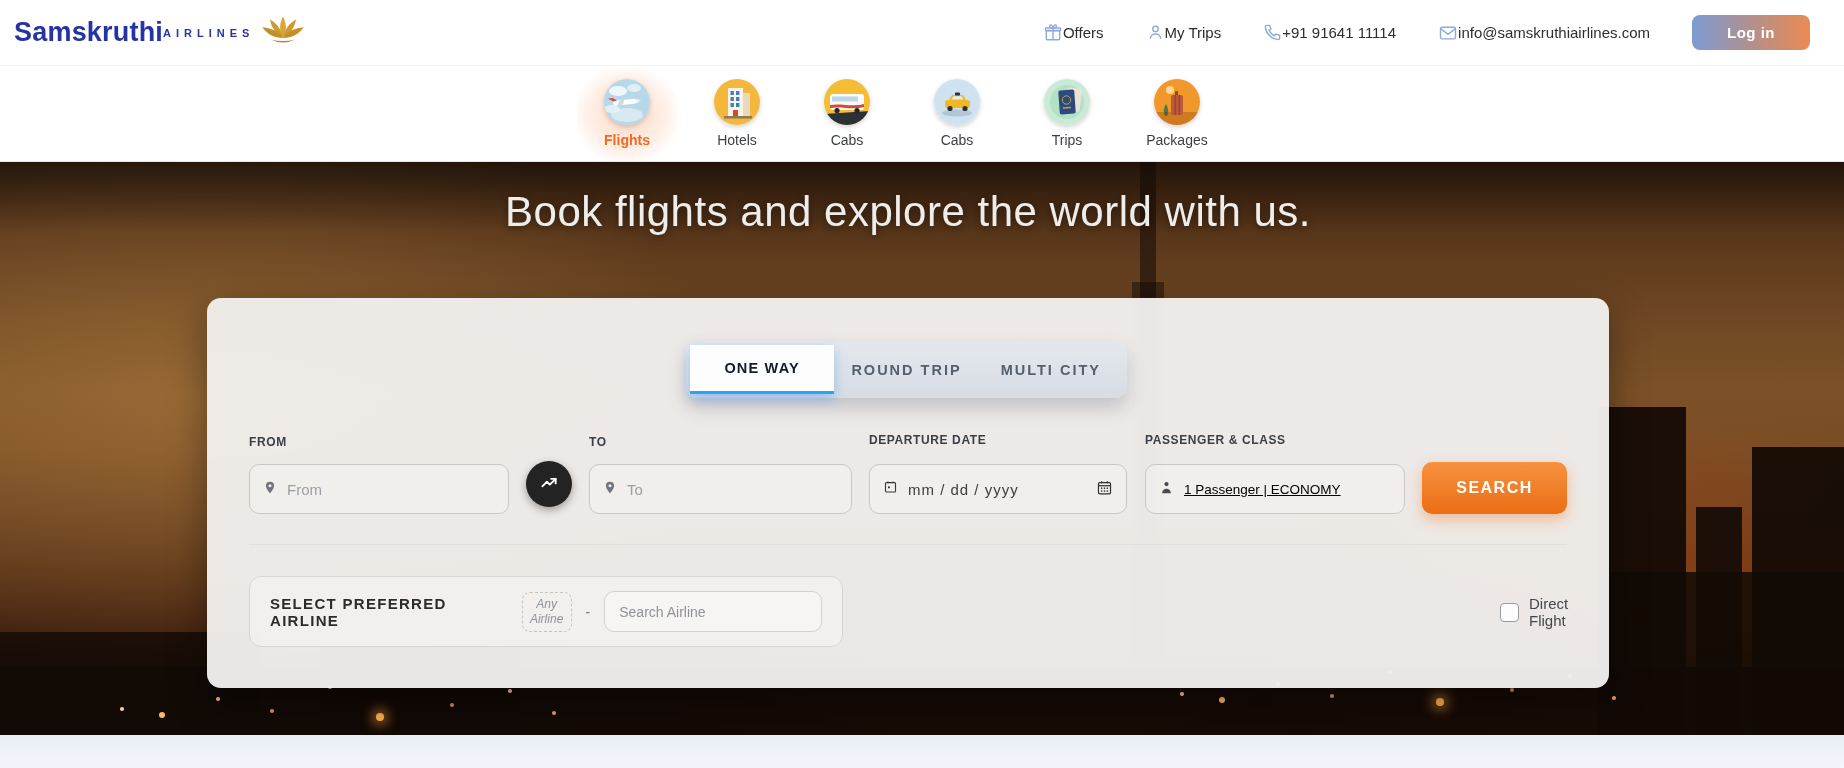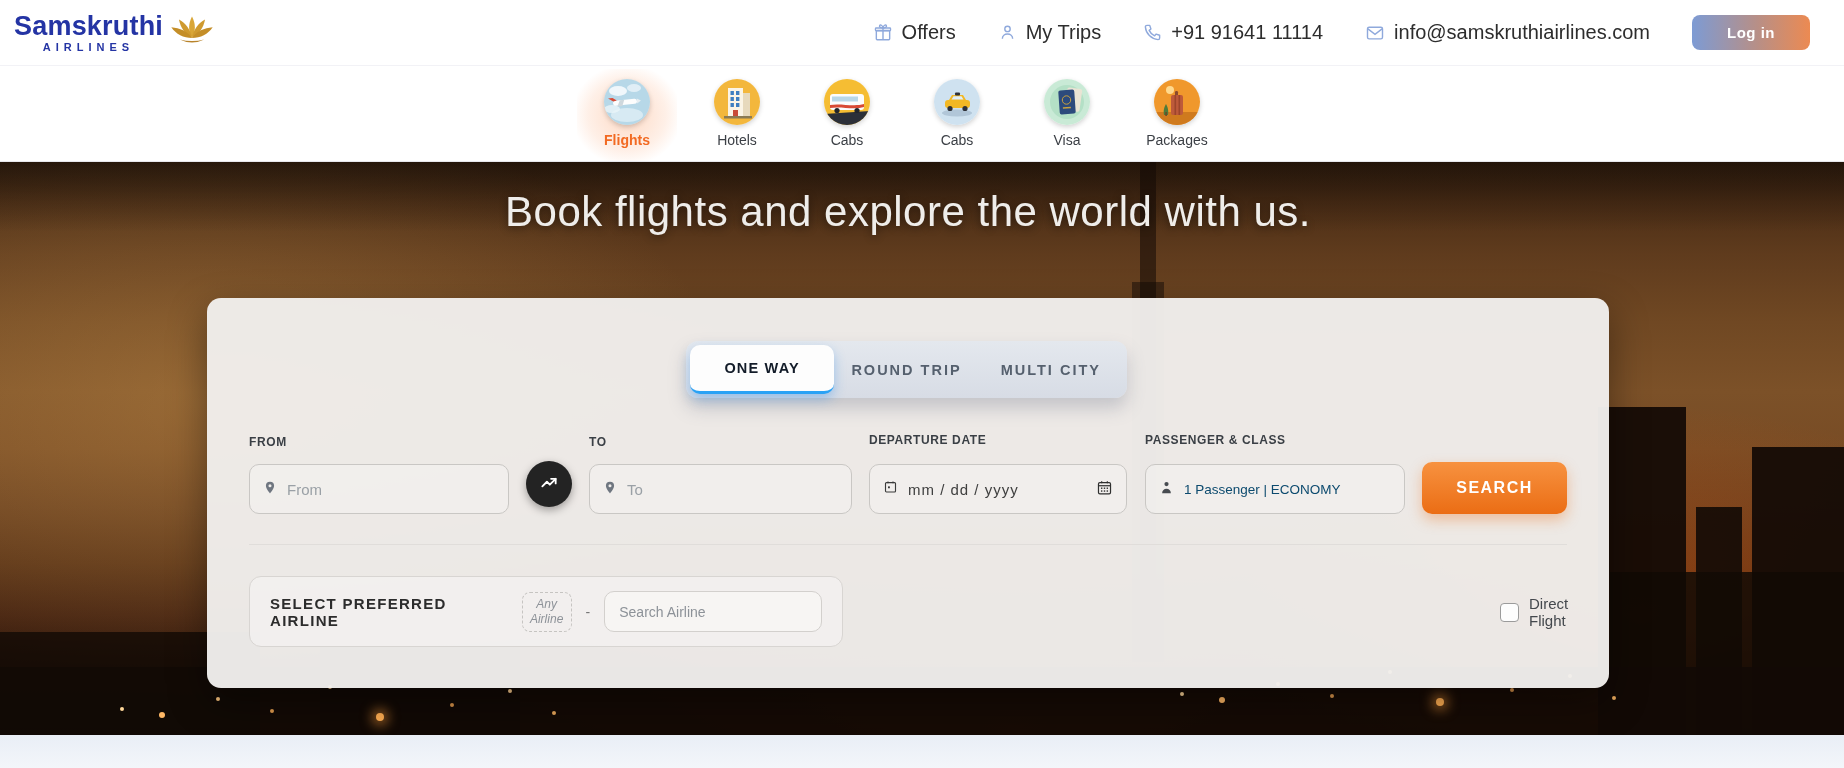--- a/index.html
+++ b/index.html
@@ -3,25 +3,25 @@
 <meta charset="utf-8">
 <style>
   * { margin:0; padding:0; box-sizing:border-box; }
   html,body { width:1844px; height:768px; overflow:hidden; }
   body { font-family:"Liberation Sans", sans-serif; background:#fff; position:relative; }
 
   
   .topbar { position:absolute; left:0; top:0; width:1844px; height:65px; background:#fff;
             display:flex; align-items:center; justify-content:space-between; padding:0 34px 0 14px; z-index:30; }
   .brand { display:flex; align-items:center; gap:6px; }
-  .brand-text { display:flex; flex-direction:column; align-items:center; line-height:1; }
+  .brand-text { display:flex; align-items:center; line-height:1; }
   .brand-name { color:#2434a4; font-weight:700; font-size:27px; letter-spacing:0.2px; }
   .brand-sub  { color:#2434a4; font-size:11px; font-weight:700; letter-spacing:5px; margin-top:2px; }
   .nav { display:flex; align-items:center; gap:42px; }
-  .nav-item { display:flex; align-items:center; gap:9px; font-size:20px; color:#2d2d2d; cursor:pointer; }
+  .nav-item { display:flex; align-items:center; font-size:15px; color:#2d2d2d; cursor:pointer; }
   .nav-item svg { display:block; }
   .login-btn { width:118px; height:35px; border:none; border-radius:8px;
                background:linear-gradient(90deg,#7d9bd4 0%, #b78f87 55%, #ec8a52 100%);
                color:#fff; font-weight:700; font-size:15px; font-family:inherit; cursor:pointer; letter-spacing:0.5px; }
 
   
   .services { position:absolute; left:0; top:65px; width:1844px; height:97px; background:#fff;
               border-top:1px solid #f2f2f6; border-bottom:1px solid #e7e7ec;
               display:flex; align-items:center; justify-content:center; gap:22px; z-index:30;
               padding-right:40px; box-shadow:0 2px 4px rgba(0,0,0,0.03); }
@@ -53,32 +53,32 @@
       font-size:42px; font-weight:400; color:#efedea; letter-spacing:0.5px; text-shadow:0 2px 8px rgba(0,0,0,0.45); z-index:5; }
 
   
   .card { position:absolute; left:207px; top:136px; width:1402px; height:390px;
       background:rgba(241,238,236,0.97); border-radius:14px; box-shadow:0 14px 38px rgba(0,0,0,0.40); z-index:10; }
 
   .tabs { position:absolute; left:479px; top:43px; width:441px; height:57px; border-radius:12px; padding:4px;
       background:linear-gradient(180deg,#e4e8ee,#d7dce5); display:flex; align-items:stretch;
       box-shadow:0 10px 18px rgba(90,100,125,0.28); }
   .tab { flex:1; display:flex; align-items:center; justify-content:center; font-size:14.5px; font-weight:700;
-      letter-spacing:2px; color:#55606e; cursor:pointer; border-radius:10px; }
+      letter-spacing:2px; color:#55606e; cursor:pointer; border-radius:0; }
   .tab.active { background:#fdfdfd; color:#131c29; letter-spacing:1.2px;
       border-bottom:3px solid #2aa2f5; box-shadow:0 5px 12px rgba(35,135,235,0.35); }
 
   .fld-label { position:absolute; font-size:12px; font-weight:700; letter-spacing:0.6px; color:#3a3f45; }
   .fld { position:absolute; top:166px; height:50px; border:1.5px solid #c9c7c4; border-radius:10px;
       display:flex; align-items:center; gap:10px; padding:0 13px; background:rgba(255,255,255,0.25); }
   .fld input { border:none; outline:none; background:transparent; font-family:inherit; font-size:15px;
       color:#3c3c3c; width:100%; }
   .fld input::placeholder { color:#9aa0a6; }
   .fld .value { font-size:15px; color:#3f3f3f; }
-  .fld .value.small { font-size:13.5px; color:#0c4a6e; }
+  .fld .value.small { font-size:13.5px; color:#000000;text-decoration:underline; }
   .spacer { flex:1; }
 
   .swap-btn { position:absolute; left:319px; top:163px; width:46px; height:46px; border-radius:50%;
       background:#232323; border:none; display:flex; align-items:center; justify-content:center; cursor:pointer;
       box-shadow:0 3px 8px rgba(0,0,0,0.35); }
 
   .search-btn { position:absolute; left:1215px; top:164px; width:145px; height:52px; border:none; border-radius:10px;
       background:linear-gradient(180deg,#f79240,#eb6d14); color:#fff; font-family:inherit; font-weight:700;
       font-size:16px; letter-spacing:1.5px; cursor:pointer; box-shadow:0 6px 14px rgba(235,110,20,0.35); }
 
@@ -249,21 +249,21 @@
     <span class="service-circle">
       <svg width="46" height="46" viewBox="0 0 46 46">
         <rect width="46" height="46" fill="#c9ead6"></rect>
         <circle cx="23" cy="23" r="17" fill="#b4e0c6"></circle>
         <rect x="22" y="9" width="15" height="23" rx="2" transform="rotate(8 29 20)" fill="#e9e4d4"></rect>
         <rect x="15" y="11" width="16" height="24" rx="2" transform="rotate(-4 23 23)" fill="#2c4a7c"></rect>
         <circle cx="22.5" cy="21" r="4.2" fill="none" stroke="#c9a13f" stroke-width="1"></circle>
         <rect x="18.5" y="28" width="8" height="1.4" fill="#c9a13f" transform="rotate(-4 23 23)"></rect>
       </svg>
     </span>
-    <span class="service-label">Visa</span>
+    <span class="service-label">Trips</span>
   </div>
 
   <div class="service">
 
     <span class="service-circle">
       <svg width="46" height="46" viewBox="0 0 46 46">
         <rect width="46" height="46" fill="#f0982c"></rect>
         <circle cx="16" cy="11" r="4" fill="#ffd98e"></circle>
         <rect x="0" y="33" width="46" height="13" fill="#cf7a1e"></rect>
         <rect x="21" y="12" width="3" height="5" rx="1.2" fill="#8a4a2e"></rect>

